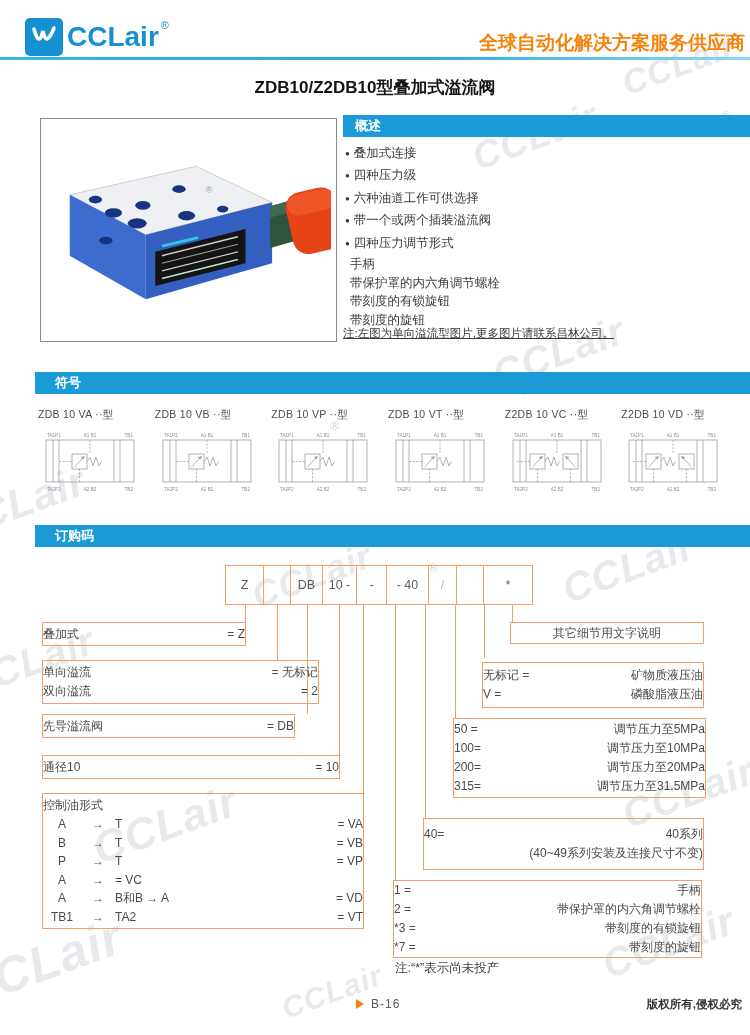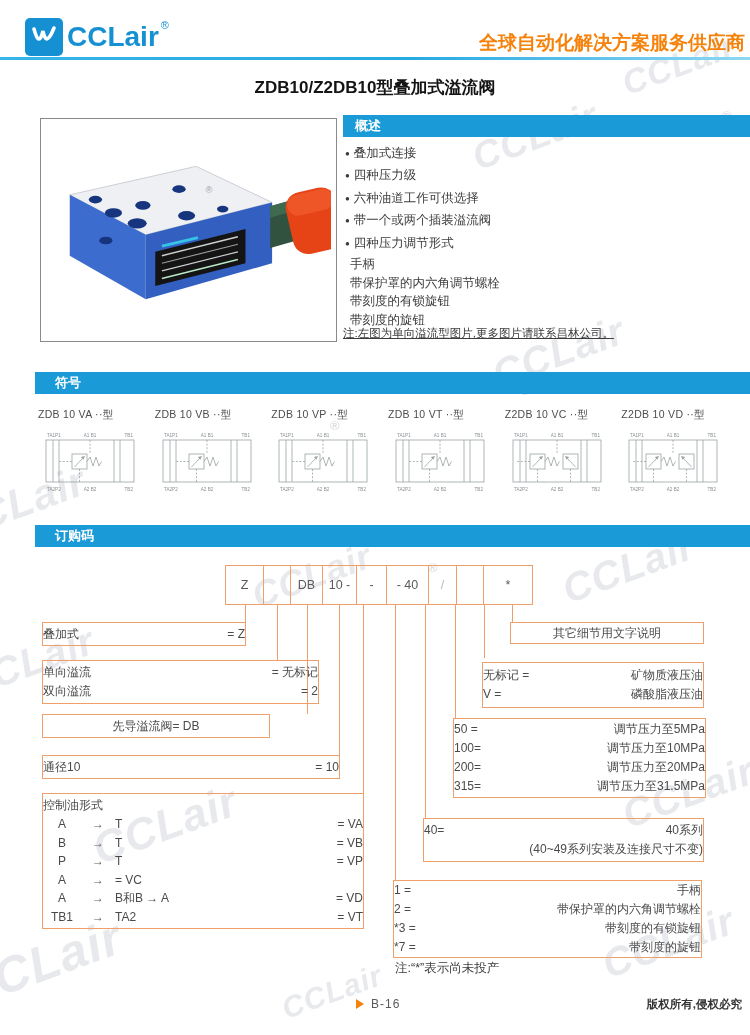--- a/index.html
+++ b/index.html
@@ -422,21 +422,21 @@
 
     <div class="obrow">
           <span>单向溢流</span>
           <span>= 无标记</span>
         </div>
         <div class="obrow">
           <span>双向溢流</span>
           <span>= 2</span>
         </div>
       </div>
-    <div class="obox" style="left:42px;top:164px;width:228px;height:24px;align-items:center;">
+    <div class="obox" style="left:42px;top:164px;width:253px;height:24px;">
 
     <div class="obrow">
           <span>先导溢流阀</span>
           <span>= DB</span>
         </div>
       </div>
     <div class="obox" style="left:42px;top:205px;width:298px;height:24px;">
 
     <div class="obrow">
           <span>通径10</span>
@@ -516,21 +516,21 @@
         </div>
         <div class="obrow">
           <span>200=</span>
           <span>调节压力至20MPa</span>
         </div>
         <div class="obrow">
           <span>315=</span>
           <span>调节压力至31.5MPa</span>
         </div>
       </div>
-    <div class="obox" style="left:423px;top:268px;width:281px;height:44px;">
+    <div class="obox" style="left:423px;top:268px;width:281px;height:52px;">
 
     <div class="obrow">
           <span>40=</span>
           <span>40系列</span>
         </div>
         <div class="obrow">
           <span></span>
           <span>(40~49系列安装及连接尺寸不变)</span>
         </div>
       </div>

